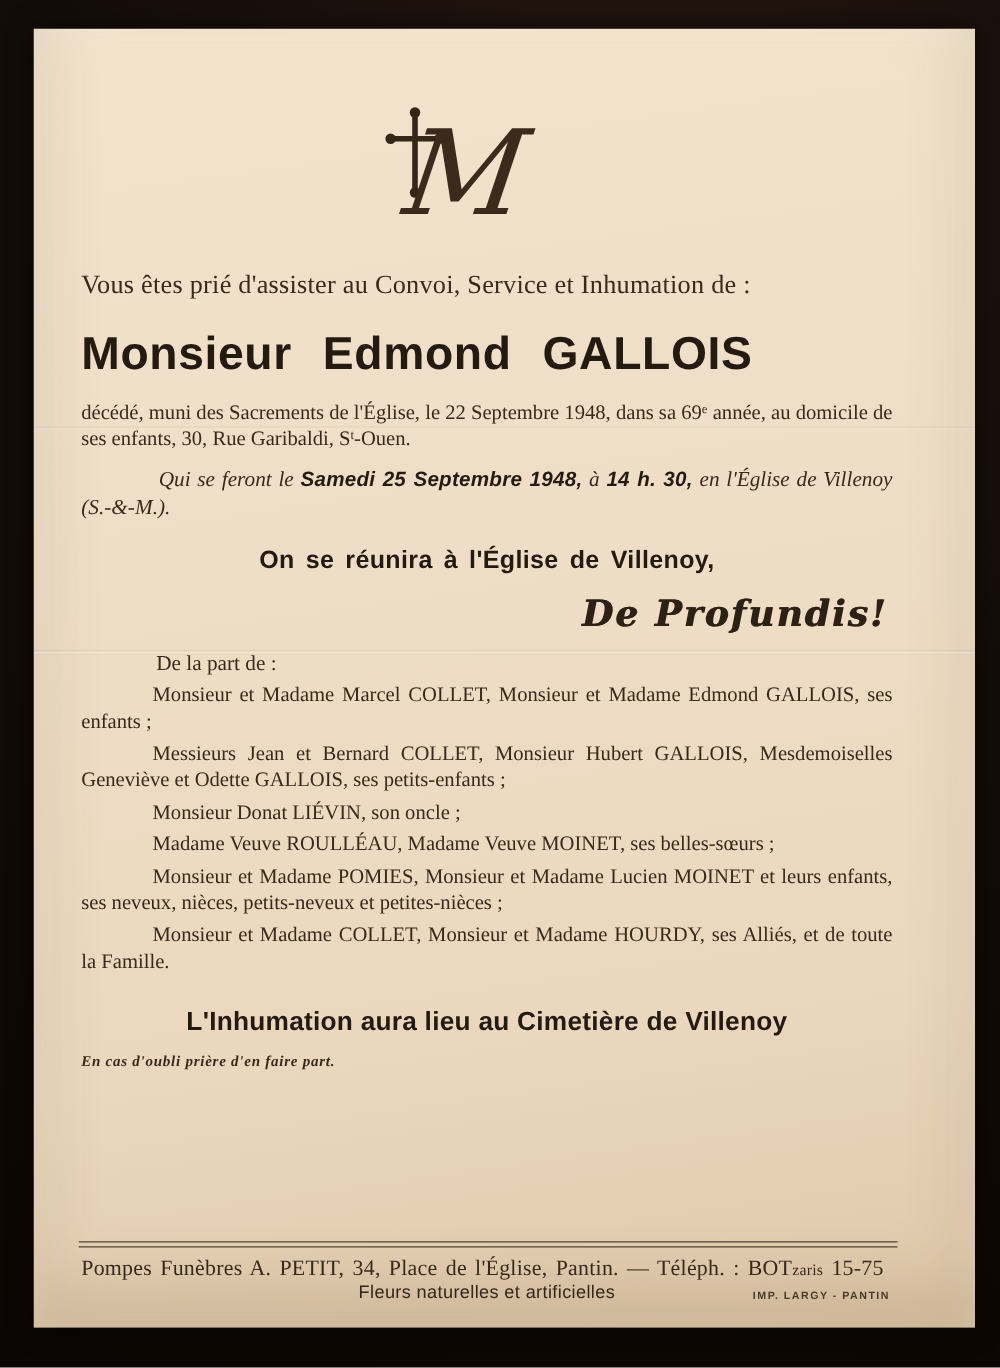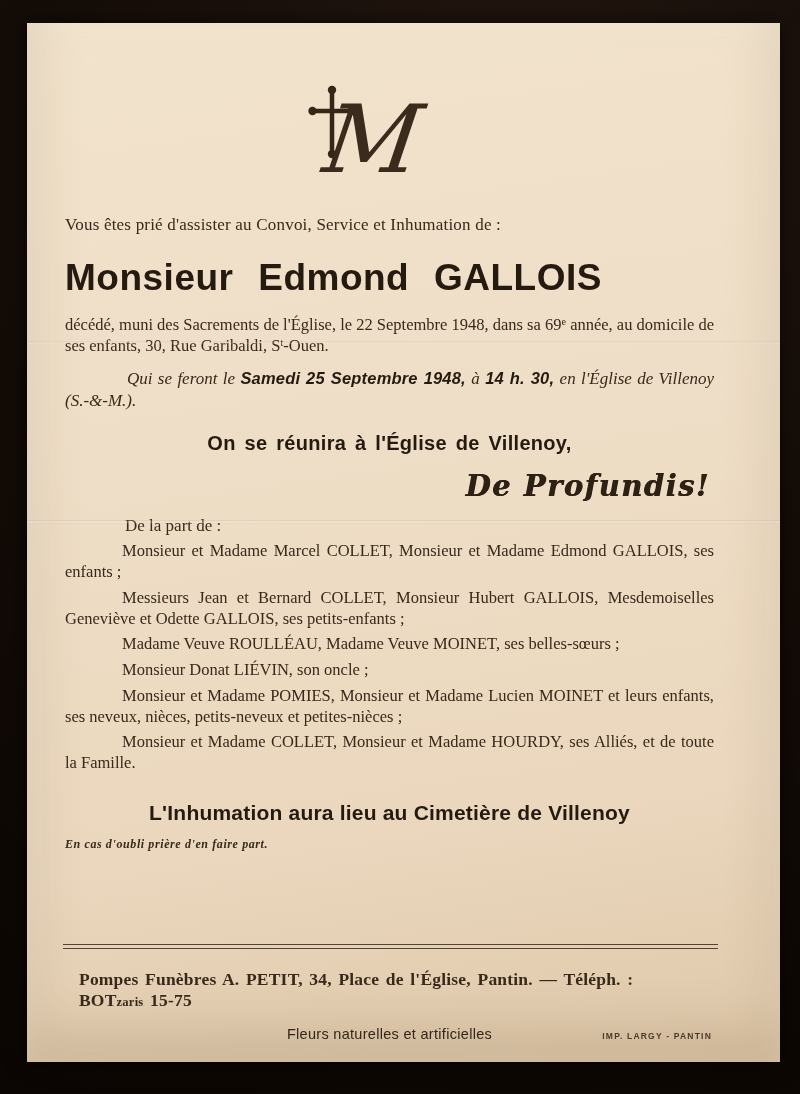--- a/index.html
+++ b/index.html
@@ -30,21 +30,21 @@
   }
   
   .monogram { text-align:center; height:112px; margin-top:12px; }
   .mono-wrap { position:relative; display:inline-block; transform:translateX(-16px); }
   .mono-m {
     font-family:"DejaVu Serif", serif; font-style:italic; font-size:94px; line-height:1;
     color:#3a2b1c; display:inline-block; transform:skewX(-8deg);
   }
   .cross-svg { position:absolute; left:-20px; top:-12px; width:54px; height:82px; }
   
-  .intro { font-size:17px; margin:10px 0 0; letter-spacing:0.2px; }
+  .intro { font-size:21px; margin:10px 0 0; letter-spacing:0.2px; }
   .name {
     font-family:"Liberation Sans","DejaVu Sans",sans-serif; font-weight:700;
     font-size:37px; text-align:left; margin:22px 0 0; letter-spacing:0.5px;
     word-spacing:14px; color:#241a10;
   }
   .body { font-size:16.5px; line-height:1.26; margin:0; text-align:justify; }
   .death   { margin-top:16px; }
   .ceremony{ margin-top:11px; text-indent:62px; font-size:17px; line-height:1.3;font-style:italic; }
   .meet {
     font-family:"Liberation Sans","DejaVu Sans",sans-serif; font-weight:700;
@@ -65,21 +65,21 @@
     font-family:"Liberation Sans","DejaVu Sans",sans-serif; font-weight:700;
     font-size:21px; text-align:center; margin:13px 0 0; color:#241a10; letter-spacing:0.2px;
   }
   .caveau {
     font-family:"Liberation Sans","DejaVu Sans",sans-serif; font-weight:700;
     font-size:15px; text-align:center; margin:3px 0 0; color:#241a10;
   }
   .oubli { font-style:italic; font-size:12px; text-align:left; margin:12px 0 0; letter-spacing:0.6px; font-weight:600; }
   .spacer { flex:1; min-height:4px; }
   .rule { border-top:1.5px solid #3a2c1e; border-bottom:1px solid #3a2c1e; height:3px; margin:0 -4px 6px -2px; opacity:0.85; }
-  .footer-main { font-size:17.5px; margin:14px; word-spacing:2px; letter-spacing:0.2px;font-weight:bold; }
+  .footer-main { font-size:17.5px; margin:0; word-spacing:2px; letter-spacing:0.2px; }
   .footer-bottom { position:relative; margin-top:1px; height:22px; }
   .fleurs {
     display:block; text-align:center; font-family:"Liberation Sans",sans-serif;
     font-size:14.5px; letter-spacing:0.3px; color:#33261a;
   }
   .printer {
     position:absolute; right:2px; top:5px; font-family:"Liberation Sans",sans-serif;
     font-size:8.5px; font-weight:700; letter-spacing:1.2px; color:#4a3a28;
   }
   sup { font-size:62%; line-height:0; vertical-align:0.45em; }
@@ -120,22 +120,22 @@
 
   <p class="meet">On se réunira à l'Église de Villenoy,</p>
 
   <p class="profundis">De Profundis!</p>
 
   <p class="body partde">De la part de :</p>
 
   <div class="family">
     <p class="body">Monsieur et Madame Marcel COLLET, Monsieur et Madame Edmond GALLOIS, ses enfants ;</p>
     <p class="body">Messieurs Jean et Bernard COLLET, Monsieur Hubert GALLOIS, Mesdemoiselles Geneviève et Odette GALLOIS, ses petits-enfants ;</p>
+    <p class="body">Monsieur Donat LIÉVIN, son oncle ;</p>
     <p class="body">Madame Veuve ROULLÉAU, Madame Veuve MOINET, ses belles-sœurs ;</p>
-    <p class="body">Monsieur Donat LIÉVIN, son oncle ;</p>
     <p class="body">Monsieur et Madame POMIES, Monsieur et Madame Lucien MOINET et leurs enfants, ses neveux, nièces, petits-neveux et petites-nièces ;</p>
     <p class="body">Monsieur et Madame COLLET, Monsieur et Madame HOURDY, ses Alliés, et de toute la Famille.</p>
   </div>
 
   <div class="addresses">
   </div>
 
   <p class="inhum">L'Inhumation aura lieu au Cimetière de Villenoy</p>
 
   <p class="oubli">En cas d'oubli prière d'en faire part.</p>

